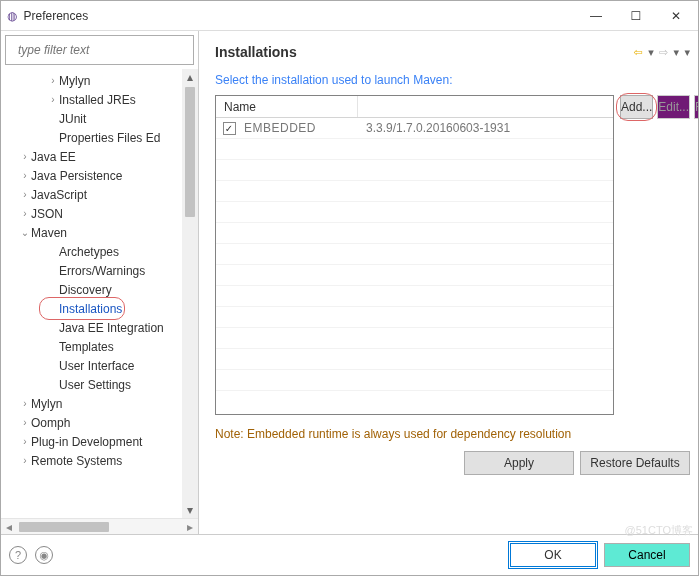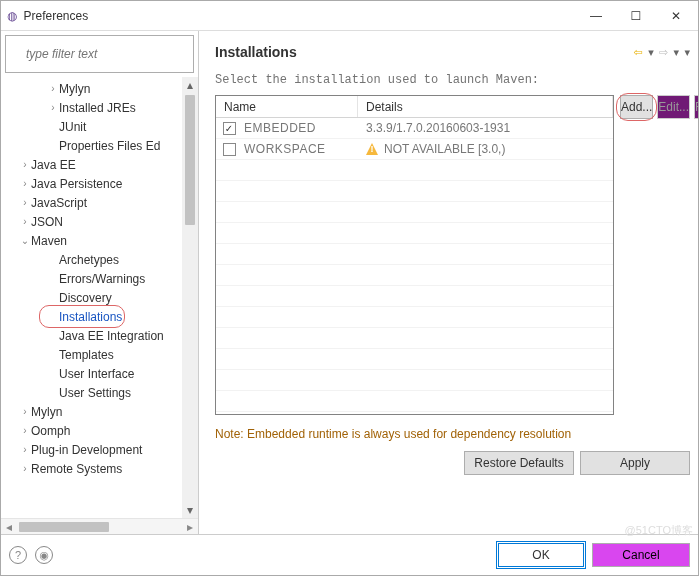--- a/index.html
+++ b/index.html
@@ -2,42 +2,42 @@
 <html><head>
 <meta charset="utf-8">
 <style>
 * { box-sizing: border-box; font-family: "Segoe UI", Tahoma, sans-serif; font-size: 12px; }
 body { margin: 0; background: #fff; width: 699px; height: 576px; border: 1px solid #aaa; display: flex; flex-direction: column; }
 .titlebar { display: flex; align-items: center; height: 30px; padding: 0 2px 0 6px; border-bottom: 1px solid #ddd; }
 .titlebar .title { flex: 1; font-size: 12px; color: #333; }
 .titlebar .btn { width: 40px; height: 28px; display: flex; align-items: center; justify-content: center; color: #333; }
 .main { display: flex; flex: 1; overflow: hidden; }
 .sidebar { width: 198px; display: flex; flex-direction: column; border-right: 1px solid #ccc; }
-.filter { margin: 4px; border: 1px solid #adadad; padding: 3px 20px; color: #888; font-style: italic; height: 38px; }
+.filter { margin: 4px; border: 1px solid #adadad; padding: 3px 12px; color: #888; font-style: italic; height: 30px; }
 .tree-wrap { flex: 1; overflow: hidden; display: flex; }
 .tree { flex: 1; overflow-y: hidden; padding-top: 2px; }
 .tree-item { display: flex; align-items: center; height: 19px; padding-left: 6px; color: #333; white-space: nowrap; }
 .tree-item.l1 { padding-left: 18px; }
 .tree-item.l2 { padding-left: 46px; }
 .arrow { width: 12px; display: inline-block; color: #888; text-align: center; font-size: 10px; }
 .selected { color: #1a56c2; }
 .highlight { position: relative; }
 .highlight::after { content: ""; position: absolute; left: 38px; top: -2px; width: 84px; height: 21px; border: 1.5px solid #d66; border-radius: 10px; pointer-events: none; }
 .vscroll { width: 16px; background: #f0f0f0; display: flex; flex-direction: column; align-items: center; }
 .vscroll .sbtn { height: 16px; width: 100%; display:flex; align-items:center; justify-content:center; color:#666; }
 .vscroll .thumb { background: #c2c2c2; width: 10px; flex: 0 0 130px; margin-top: 2px; border-radius: 1px; }
 .vscroll .track { flex: 1; }
 .hscroll { height: 16px; border-top: 1px solid #e5e5e5; display: flex; align-items: center; background:#f5f5f5; }
 .hscroll .sbtn { width: 16px; text-align:center; color:#888; }
 .hscroll .thumb { height: 10px; width: 90px; background:#c2c2c2; border-radius:1px; margin-left:2px; }
 .content { flex: 1; display: flex; flex-direction: column; padding: 6px 8px 0 16px; }
 .header-row { display: flex; align-items: center; height: 30px; }
 .header-row h2 { margin: 0; font-size: 14px; font-weight: bold; color: #333; flex: 1; }
 .header-icons span { margin-left: 2px; font-size: 11px; }
-.desc { margin: 6px 0 8px; color: #737373; font-family: Liberation Mono, monospace; }
+.desc { margin: 6px 0 8px; color: #3b82f6; }
 .body-row { display: flex; gap: 6px; }
 .table { flex: 1; border: 1px solid #828282; background: #fff; height: 320px; overflow: hidden; }
 .thead { display: flex; background: #fff; border-bottom: 1px solid #d4d4d4; height: 22px; align-items: center; }
 .thead div { padding: 0 8px; color: #333; border-right: 1px solid #e4e4e4; height: 100%; display:flex; align-items:center; }
 .col-name { width: 142px; }
 .col-details { flex: 1; }
 .trow { display: flex; align-items: center; height: 21px; color: #777; border-bottom: 1px solid #f2f2f2; }
 .trow .chk { width: 26px; display:flex; justify-content:center; }
 .trow .chkbox { width: 13px; height: 13px; border: 1px solid #888; display:flex; align-items:center; justify-content:center; font-size:10px; color:#333; background:#fff; }
 .trow .nm { width: 116px; padding-left: 2px; letter-spacing: 0.5px; }
@@ -47,21 +47,21 @@
 .wbtn { height: 24px; border: 1px solid #adadad; background: #e1e1e1; display:flex; align-items:center; justify-content:center; color:#333; position:relative; }
 .wbtn.disabled { color: #999; background:#701a75; border-color:#ccc; }
 .wbtn.ringed::before { content:""; position:absolute; left:-5px; top:-3px; right:-5px; bottom:-3px; border:1.5px solid #d66; border-radius:12px; }
 .note { margin: 12px 0 6px; color: #a16207; }
 .btn-row { display: flex; justify-content: flex-end; gap: 6px; margin: 4px 0 8px; }
 .btn-row .wbtn { width: 110px; }
 .footer { border-top: 1px solid #ccc; display:flex; align-items:center; padding: 8px; gap:8px; }
 .footer .spacer { flex:1; }
 .round-icon { width:18px; height:18px; border:1.5px solid #888; border-radius:50%; display:flex; align-items:center; justify-content:center; color:#888; font-size:11px; }
 .okbtn { width:86px; height:24px; border:1px solid #0078d7; background:#fff; color:#333; display:flex; align-items:center; justify-content:center; outline:1px solid #0078d7; outline-offset:1px; }
-.cancelbtn { width:98px; height:24px; border:1px solid #adadad; background:#d946ef; display:flex; align-items:center; justify-content:center; }
+.cancelbtn { width:86px; height:24px; border:1px solid #adadad; background:#5eead4; display:flex; align-items:center; justify-content:center; }
 .watermark { position:absolute; right:6px; bottom:38px; color:#ddd; font-size:11px; }
 </style>
 </head>
 <body>
 
 <div class="titlebar">
   <span style="margin-right:6px;color:#5a3a8a;">◍</span>
   <span class="title">Preferences</span>
   <div class="btn">—</div>
   <div class="btn">☐</div>
@@ -182,42 +182,31 @@
         <span style="color:#bbb;">⇨</span>
         <span style="color:#666;">▾</span>
         <span style="color:#666;">▾</span>
       </div>
     </div>
     <div class="desc">Select the installation used to launch Maven:</div>
     <div class="body-row">
       <div class="table">
         <div class="thead">
           <div class="col-name">Name</div>
-          <div class="col-details">Details</div>
         </div>
         <div id="tbody">
             <div class="trow">
               <div class="chk">
                 <div class="chkbox">✓</div>
               </div>
               <div class="nm">EMBEDDED</div>
               <div class="dt">
                 <span>3.3.9/1.7.0.20160603-1931</span>
               </div>
             </div>
-            <div class="trow">
-              <div class="chk">
-                <div class="chkbox"></div>
-              </div>
-              <div class="nm">WORKSPACE</div>
-              <div class="dt">
-                <span class="warn-icon">!</span>
-                <span>NOT AVAILABLE [3.0,)</span>
-              </div>
-            </div>
             <div class="trow"></div>
             <div class="trow"></div>
             <div class="trow"></div>
             <div class="trow"></div>
             <div class="trow"></div>
             <div class="trow"></div>
             <div class="trow"></div>
             <div class="trow"></div>
             <div class="trow"></div>
             <div class="trow"></div>
@@ -226,22 +215,22 @@
           </div>
       </div>
       <div class="side-btns">
         <div class="wbtn ringed">Add...</div>
         <div class="wbtn disabled">Edit...</div>
         <div class="wbtn disabled">Remove</div>
       </div>
     </div>
     <div class="note">Note: Embedded runtime is always used for dependency resolution</div>
     <div class="btn-row">
+      <div class="wbtn">Apply</div>
       <div class="wbtn">Restore Defaults</div>
-      <div class="wbtn">Apply</div>
     </div>
   </div>
 </div>
 
 <div class="footer">
   <div class="round-icon">?</div>
   <div class="round-icon">◉</div>
   <div class="spacer"></div>
   <div class="okbtn">OK</div>
   <div class="cancelbtn">Cancel</div>

